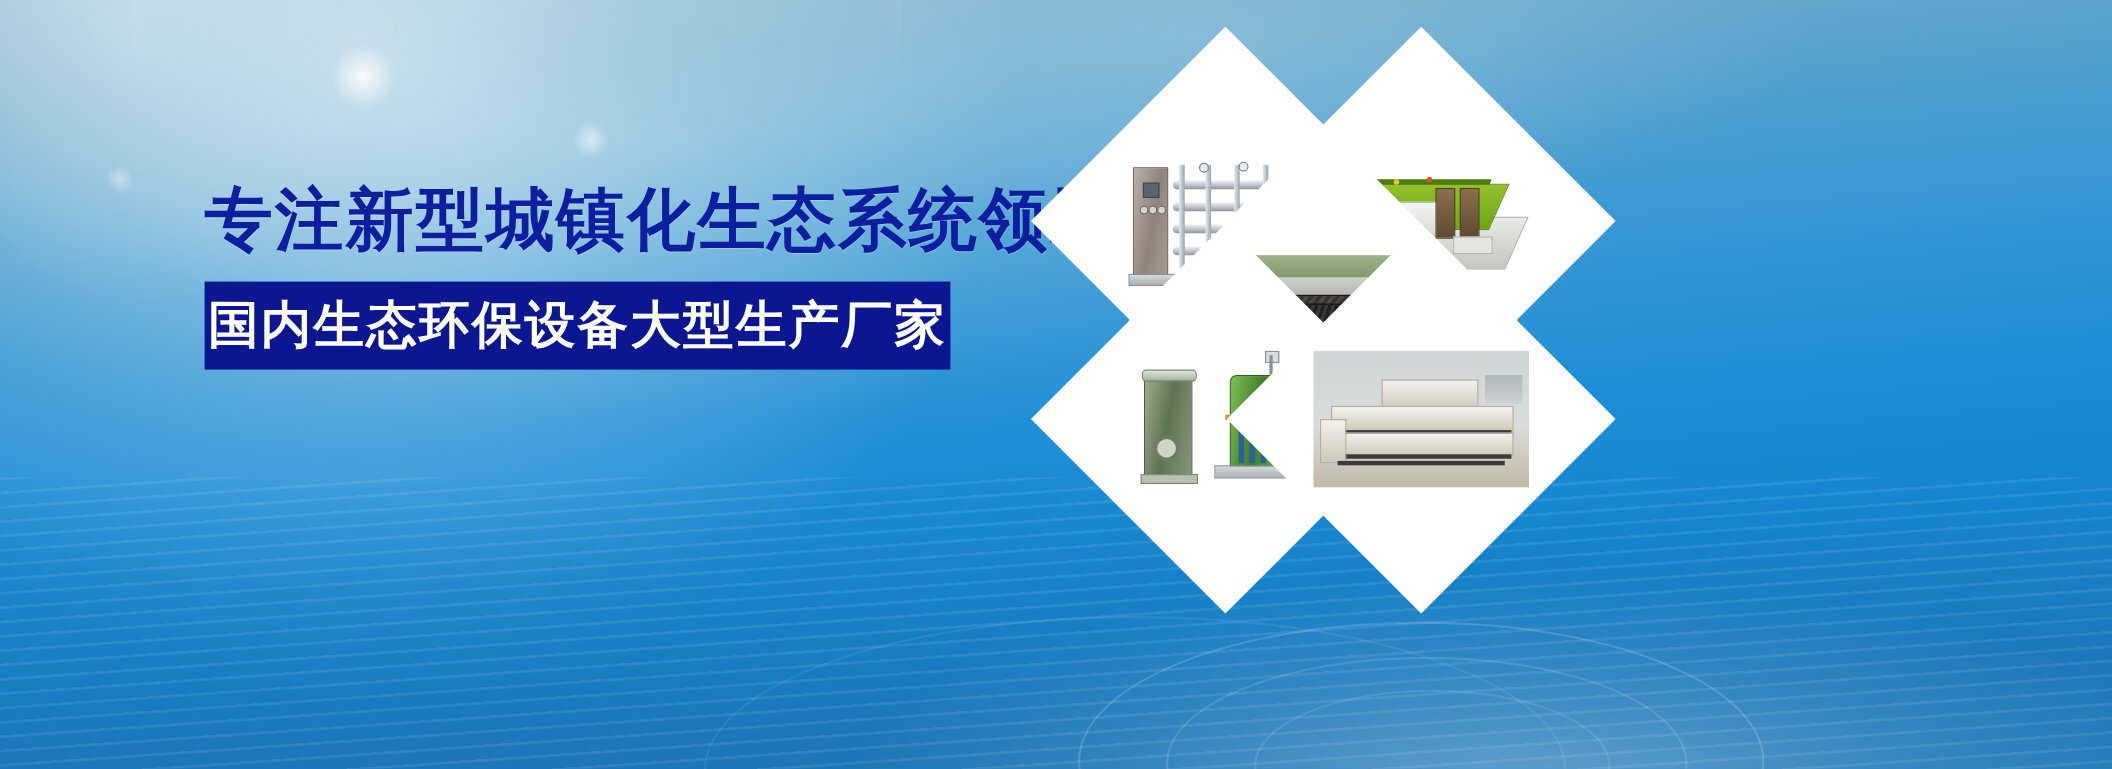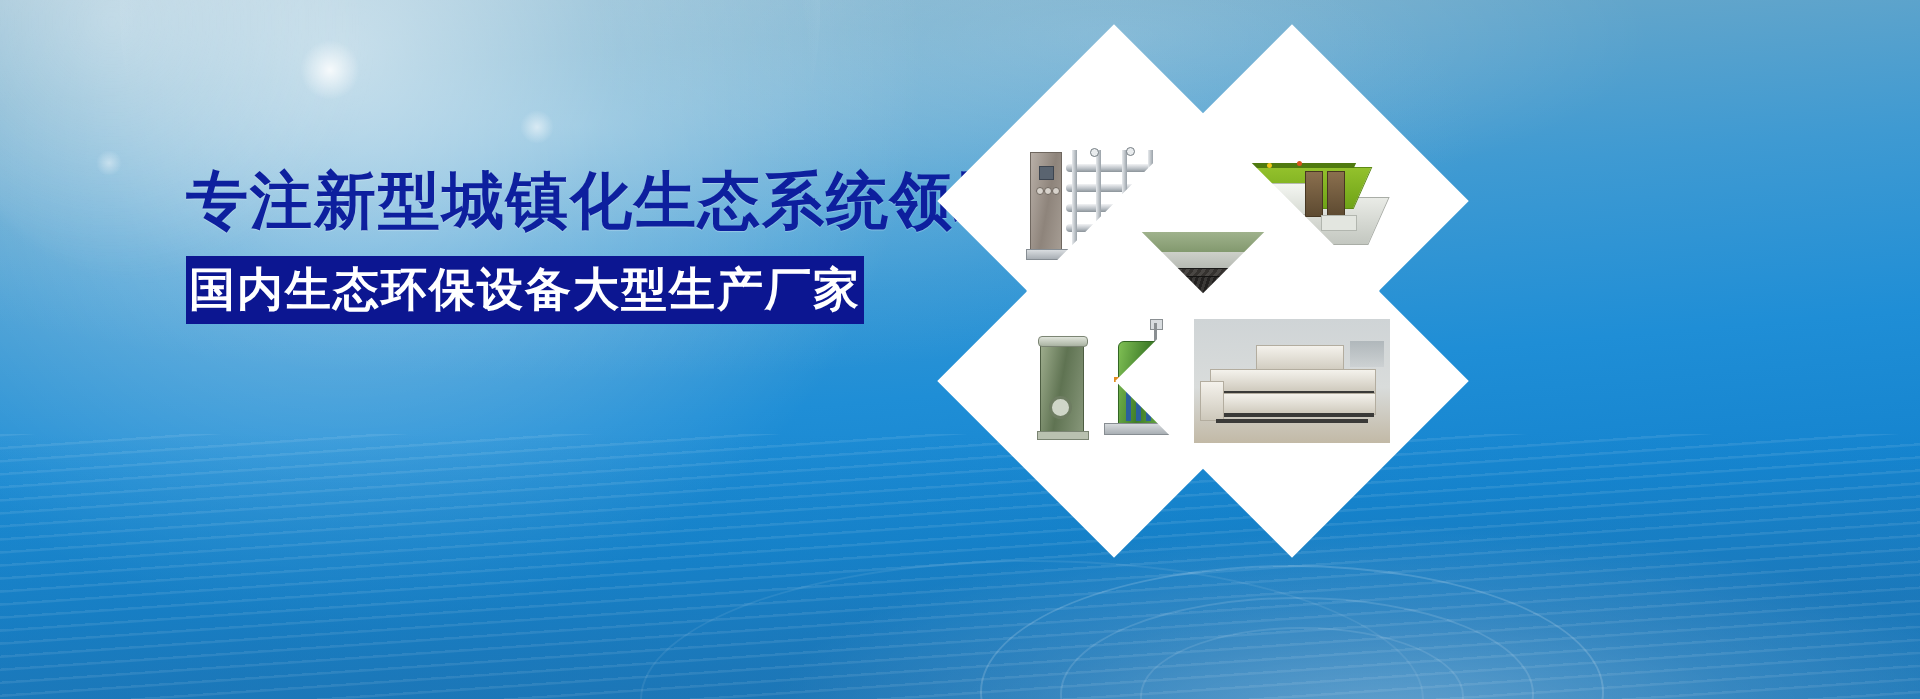--- a/index.html
+++ b/index.html
@@ -45,21 +45,21 @@
   .headline{
     font-size:62px;font-weight:bold;color:#0d1f9e;line-height:1.06;
     letter-spacing:2px;white-space:nowrap;
     text-shadow:0 1px 1px rgba(255,255,255,0.28);
   }
   .subhead{
     margin-top:10px;font-size:36px;color:#1a238f;letter-spacing:3.2px;
     white-space:nowrap;font-weight:400;
   }
   .blue-box{
-    margin-top:22px;width:678px;height:68px;background:#0c1691;
+    margin-top:22px;width:678px;height:80px;background:#0c1691;
     display:flex;align-items:center;justify-content:center;
   }
   .blue-box-text{
     color:#ffffff;font-size:46px;font-weight:bold;letter-spacing:2px;white-space:nowrap;
   }
   .bullets{margin-top:22px;}
   .bullet-row{display:flex;align-items:center;margin-bottom:13px;}
   .bullet-dot{
     width:22px;height:22px;border-radius:50%;
     background:#c9ced2;

